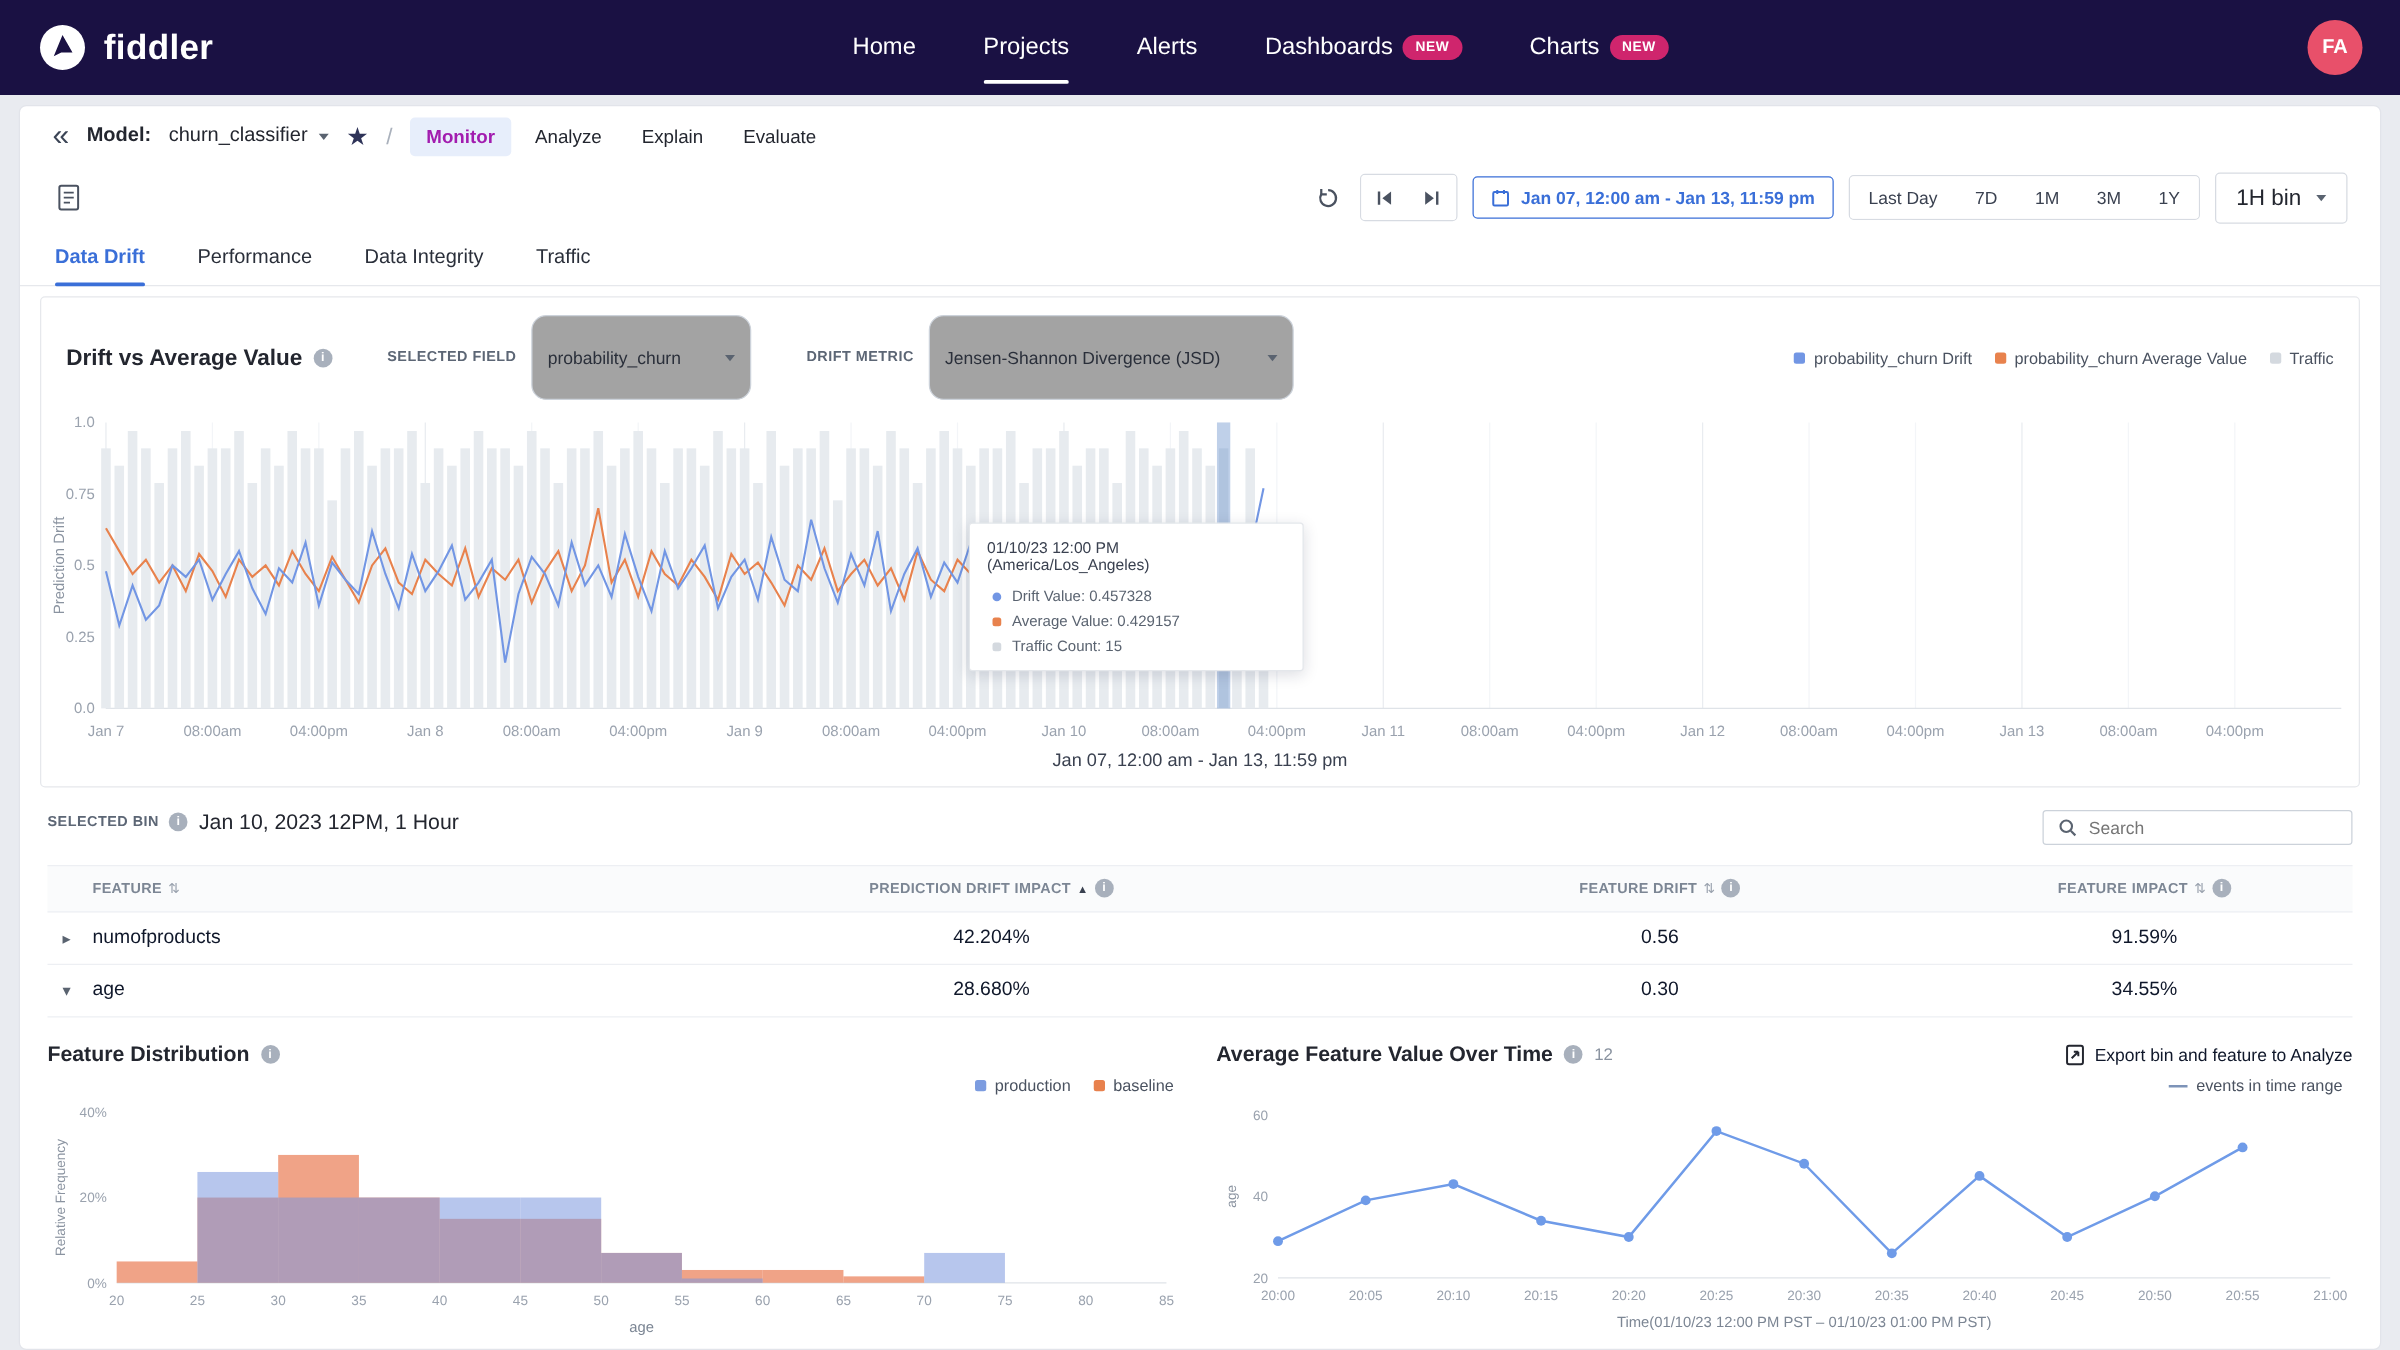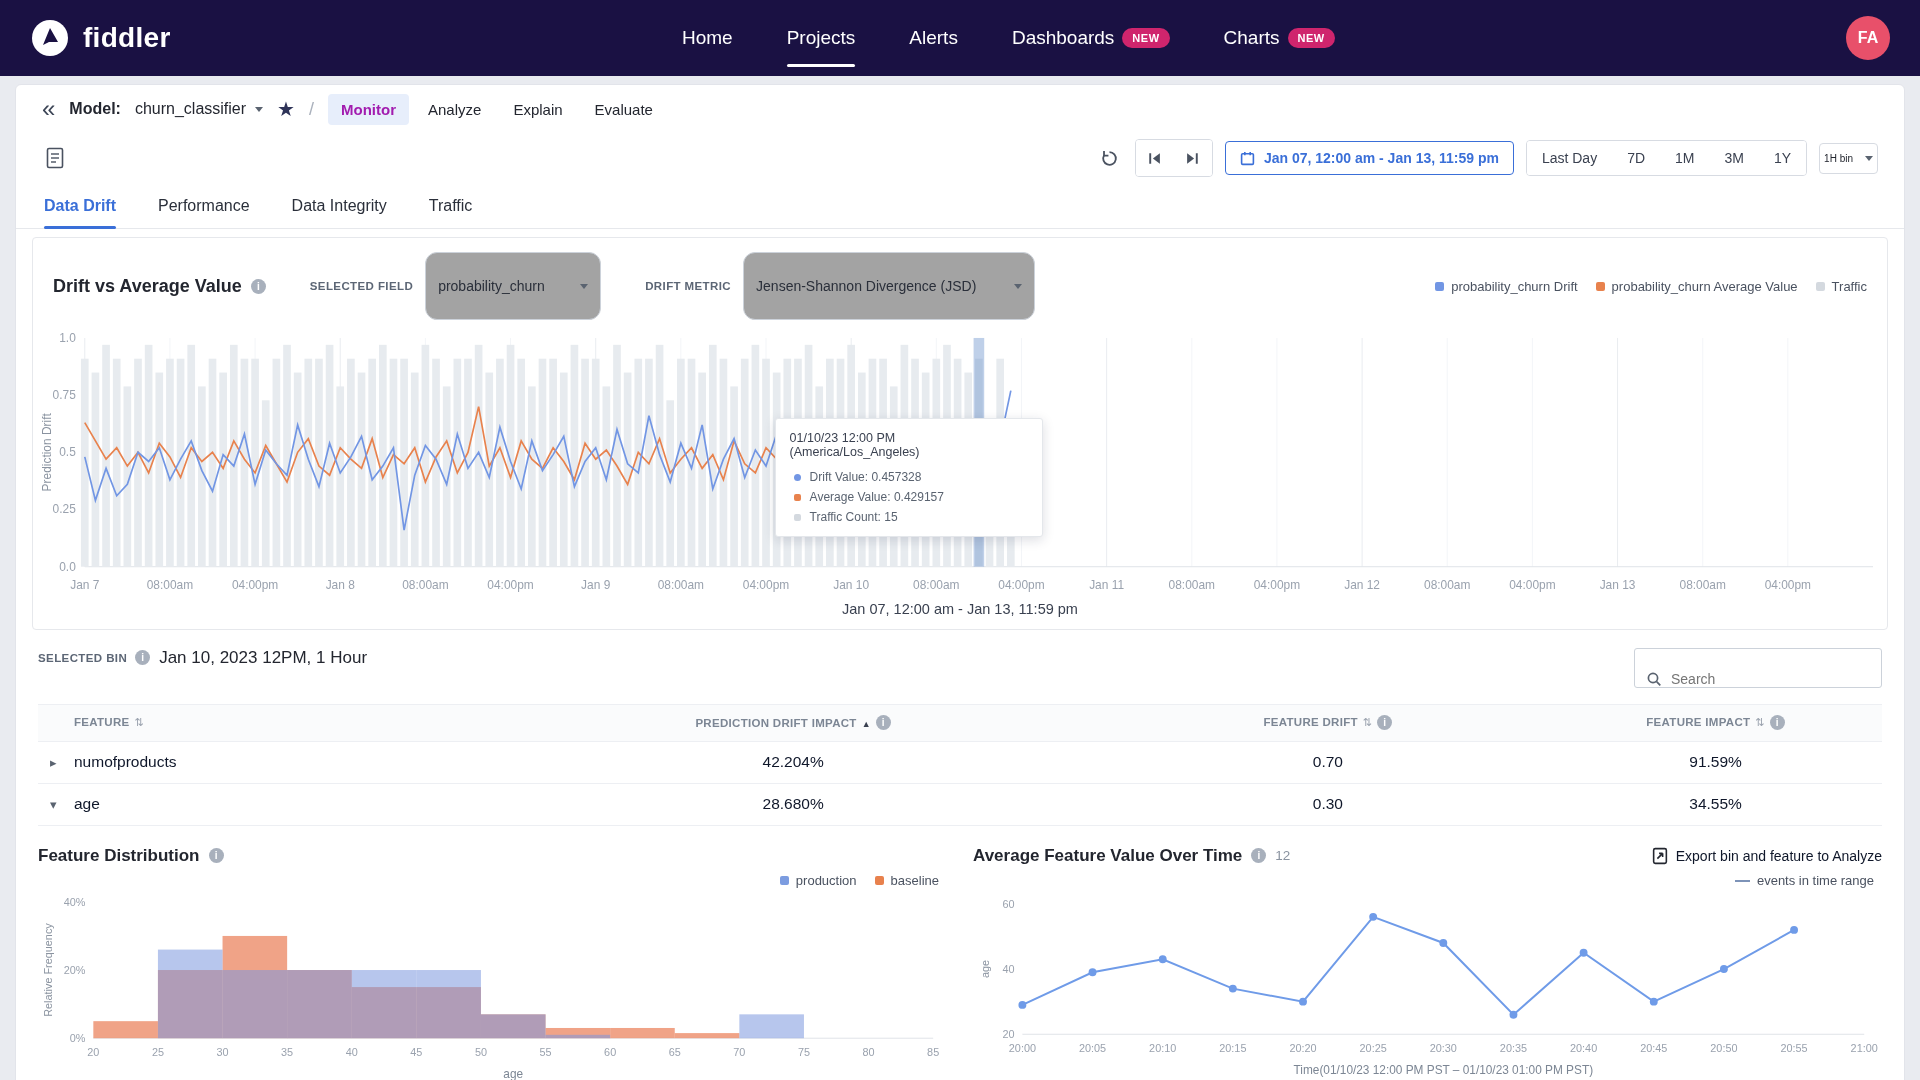--- a/index.html
+++ b/index.html
@@ -37,21 +37,21 @@
   
   .toolbar{display:flex;align-items:center;height:50px;padding:0 26px}
   .tb-right{margin-left:auto;display:flex;align-items:center;gap:12px}
   .icon-btn{background:none;border:none;cursor:pointer;display:flex;align-items:center;padding:4px}
   .btn-group{display:flex;border:1px solid #d7dbe2;border-radius:4px;overflow:hidden;background:#fff}
   .btn-group>*{border-right:1px solid #e6e9ee}
   .btn-group>*:last-child{border-right:none}
   .tbtn{background:#fff;border:none;padding:9px 15px;font-size:14px;color:#3a4150;cursor:pointer;font-family:inherit;white-space:nowrap}
   .skip-btn{background:#fff;border:none;width:38px;height:36px;display:flex;align-items:center;justify-content:center;cursor:pointer}
   .date-chip{display:flex;gap:9px;align-items:center;border:1px solid #3a6fd8;border-radius:4px;padding:8px 14px;color:#3a6fd8;font-size:14px;font-weight:600;background:#fff;cursor:pointer;white-space:nowrap}
-  .bin-select{border:1px solid #d7dbe2;border-radius:4px;padding:9px 4px;display:flex;gap:12px;align-items:center;font-size:10px;background:#fff;cursor:pointer}
+  .bin-select{border:1px solid #d7dbe2;border-radius:4px;padding:9px 16px;display:flex;gap:12px;align-items:center;font-size:18px;background:#fff;cursor:pointer}
 
   
   .main-tabs{display:flex;gap:42px;padding:0 28px;border-bottom:1px solid #e6e8ec;height:46px}
   .tab{display:flex;align-items:center;font-size:16px;color:#2a2f3a;position:relative;cursor:pointer}
   .tab.active{color:#3a6fd8;font-weight:600}
   .tab.active::after{content:"";position:absolute;left:0;right:0;bottom:-1px;height:3px;background:#3a6fd8;border-radius:2px}
 
   
   .card{border:1px solid #e6e8ec;border-radius:4px;margin:8px 16px 0}
   .card-head{display:flex;align-items:center;gap:44px;padding:14px 20px 10px}
@@ -69,21 +69,21 @@
   .tt-row{display:flex;align-items:center;gap:9px;font-size:12px;color:#5a6370;margin:6px 0 0 4px}
   .tt-sw{width:7px;height:7px;border-radius:2px;flex:0 0 auto}
   .tt-row:first-child .tt-sw{border-radius:50%}
   .x-caption{text-align:center;font-size:14.5px;color:#3a4150;padding:4px 0 12px}
 
   
   .bin-row{display:flex;align-items:flex-start;padding:18px 22px 0}
   .bin-left{display:flex;gap:9px}
   .bin-label-row{display:flex;align-items:center;gap:8px}
   .bin-value{font-size:17px;color:#23262f}
-  .search-box{margin-left:auto;display:flex;align-items:flex-end;gap:9px;border:1px solid #ccd2da;border-radius:3px;height:40px;width:248px;padding:0 11px;background:#fff}
+  .search-box{margin-left:auto;display:flex;align-items:center;gap:9px;border:1px solid #ccd2da;border-radius:3px;height:28px;width:248px;padding:0 11px;background:#fff}
   .search-box input{border:none;outline:none;font-size:14px;width:100%;font-family:inherit;color:#2a2f3a}
   .ftable{margin:16px 22px 0}
   .frow{display:grid;grid-template-columns:36px 22% 34% 24% 1fr;align-items:center;height:42px;border-bottom:1px solid #edeff3;font-size:15.5px;color:#0f172a;cursor:pointer}
   .fhead{height:38px;background:#fafbfc;border-top:1px solid #edeff3;font-size:11.5px;font-weight:700;color:#7c8694;letter-spacing:.3px;cursor:default}
   .hcell{display:flex;align-items:center;gap:5px}
   .cell-c{text-align:center;justify-content:center}
   .row-caret{padding-left:12px;color:#5a6370;font-size:13px}
   .row-caret::before{content:"\25b8"}
   .row-caret.exp::before{content:"\25be"}
 
@@ -457,21 +457,21 @@
         <div class="hcell cell-c">
           <span class="sort-both">FEATURE IMPACT</span>
           <span class="info"></span>
         </div>
       </div>
     <div id="feature-rows">
         <div class="frow">
           <span class="row-caret"></span>
           <span>numofproducts</span>
           <span class="cell-c">42.204%</span>
-          <span class="cell-c">0.70</span>
+          <span class="cell-c">0.56</span>
           <span class="cell-c">91.59%</span>
         </div>
         <div class="frow">
           <span class="row-caret exp"></span>
           <span>age</span>
           <span class="cell-c">28.680%</span>
           <span class="cell-c">0.30</span>
           <span class="cell-c">34.55%</span>
         </div>
       </div>

